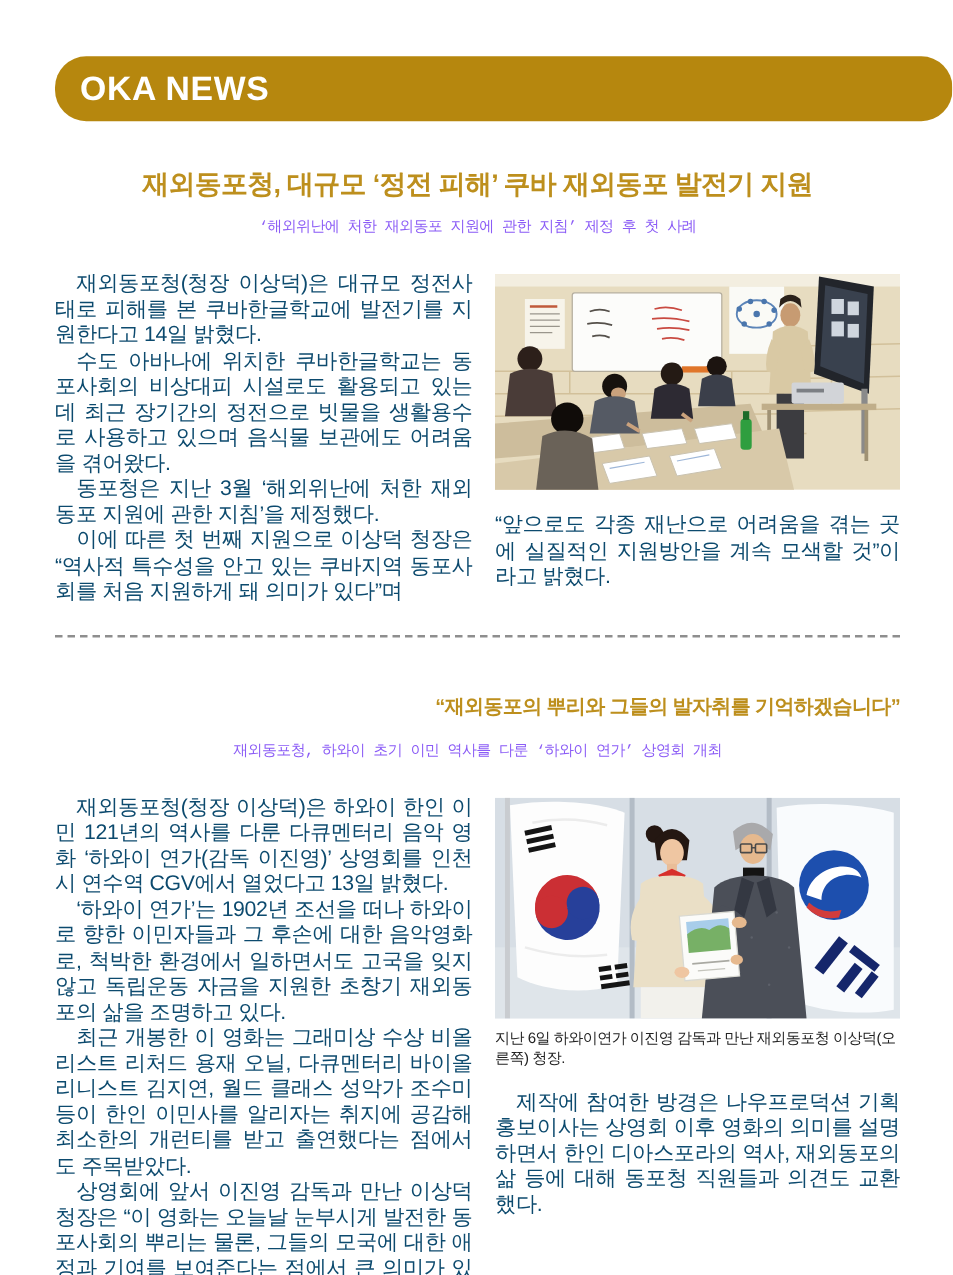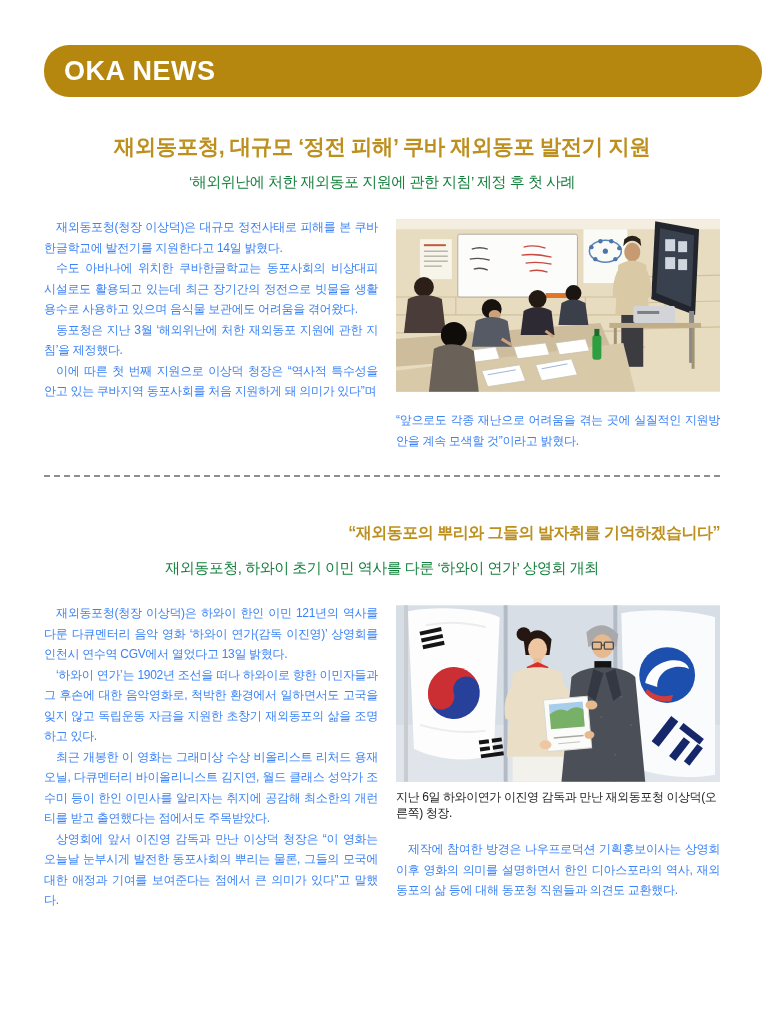--- a/index.html
+++ b/index.html
@@ -17,30 +17,30 @@
     color:#ffffff;font-weight:bold;font-size:27px;letter-spacing:0.5px;
     padding-left:20px;font-family:"Liberation Sans",sans-serif;
   }
   
   .content{padding:0 42px 0 44px;}
   .a-title{
     margin:36px 0 0 0;text-align:center;color:#bd8f1d;font-size:21.5px;
     font-weight:800;letter-spacing:-0.5px;line-height:28px;
   }
   .a-subtitle{
-    margin:9px 0 0 0;text-align:center;color:#15803d;font-size:15px;
-    font-weight:normal;font-family:Liberation Sans, sans-serif;
+    margin:9px 0 0 0;text-align:center;color:#8b5cf6;font-size:12px;
+    font-weight:normal;font-family:Liberation Mono, monospace;
     line-height:24px;letter-spacing:-0.5px;
   }
   .columns{display:flex;gap:18px;margin-top:23px;}
   .col-left{width:334px;}
   .col-right{width:324px;}
   .col p{
-    margin:0;font-size:12px;line-height:20.5px;text-align:justify;
-    word-break:break-all;letter-spacing:-0.3px;color:#3b82f6;text-indent:1em;
+    margin:0;font-size:17px;line-height:20.5px;text-align:justify;
+    word-break:break-all;letter-spacing:-0.3px;color:#0c4a6e;text-indent:1em;
   }
   .col p.noindent{text-indent:0;}
   figure{margin:2px 0 0 0;}
   .photo-frame{display:block;width:324px;}
   figcaption{
     font-size:12px;color:#222;margin-top:7px;letter-spacing:-0.4px;line-height:16px;
   }
   .after-photo{margin-top:18px !important;}
   hr.dashed{
     border:none;border-top:2px dashed #8e8e8e;margin:24px 0 0 0;height:0;

